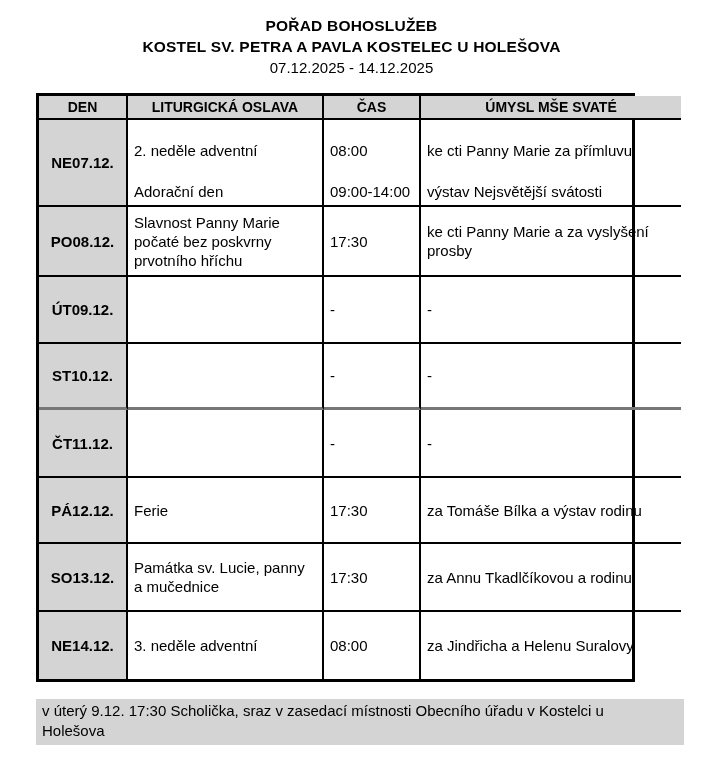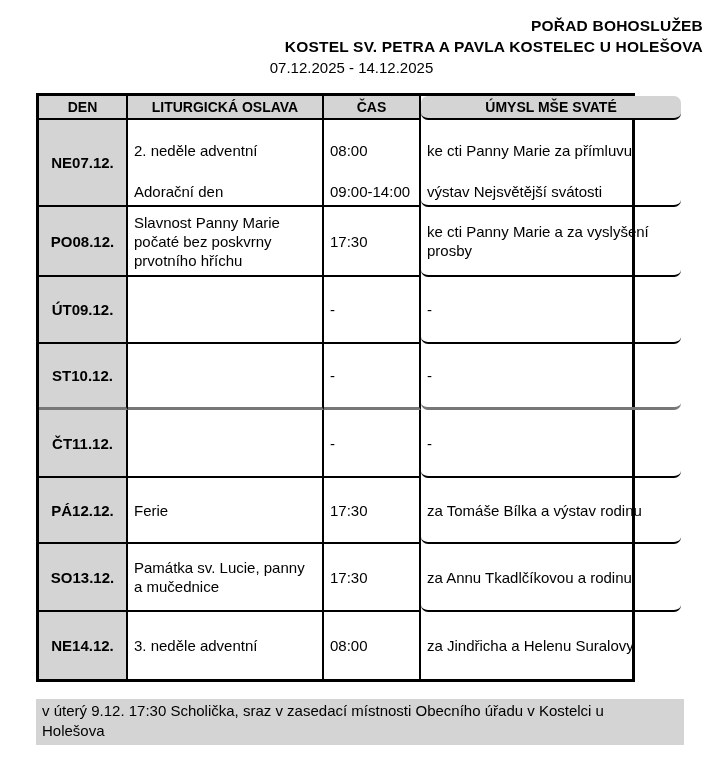--- a/index.html
+++ b/index.html
@@ -9,21 +9,21 @@
     background:#ffffff;
     color:#000;
     font-family:"Liberation Sans","DejaVu Sans",sans-serif;
     overflow:hidden;
   }
   
   .titles{
     position:absolute;top:15px;left:0;right:0;
     text-align:center;line-height:21px;
   }
-  .t-bold{font-weight:bold;font-size:15.5px;letter-spacing:.2px;text-align:right;}
+  .t-bold{font-weight:bold;font-size:15.5px;letter-spacing:.2px;}
   .t-date{font-size:15px;}
   
   .tbl{
     position:absolute;left:36px;top:93px;
     width:599px;height:589px;
     box-sizing:border-box;
     border:3px solid #000;
     display:grid;
     grid-template-columns:89px 196px 97px 260px;
     grid-template-rows:24px 87px 70px 67px 66px 68px 66px 68px 67px;
@@ -51,21 +51,21 @@
     align-items:center;justify-content:center;
     text-align:left;
     font-size:15px;line-height:19px;
     padding:2px 6px;
   }
   .body-cell .entry{width:100%;}
   .spread{
     justify-content:space-between;
     padding-top:21px;padding-bottom:4px;
   }
-  .last{border-right:none;border-radius:7px;}
+  .last{border-right:none;}
   .bottom{border-bottom:none;}
   .pgbrk{border-bottom:3px solid #777777;}
   
   .footer{
     position:absolute;left:36px;top:699px;
     width:648px;box-sizing:border-box;
     background:#d4d4d4;
     font-size:15px;line-height:20px;
     padding:2px 32px 4px 6px;
   }

